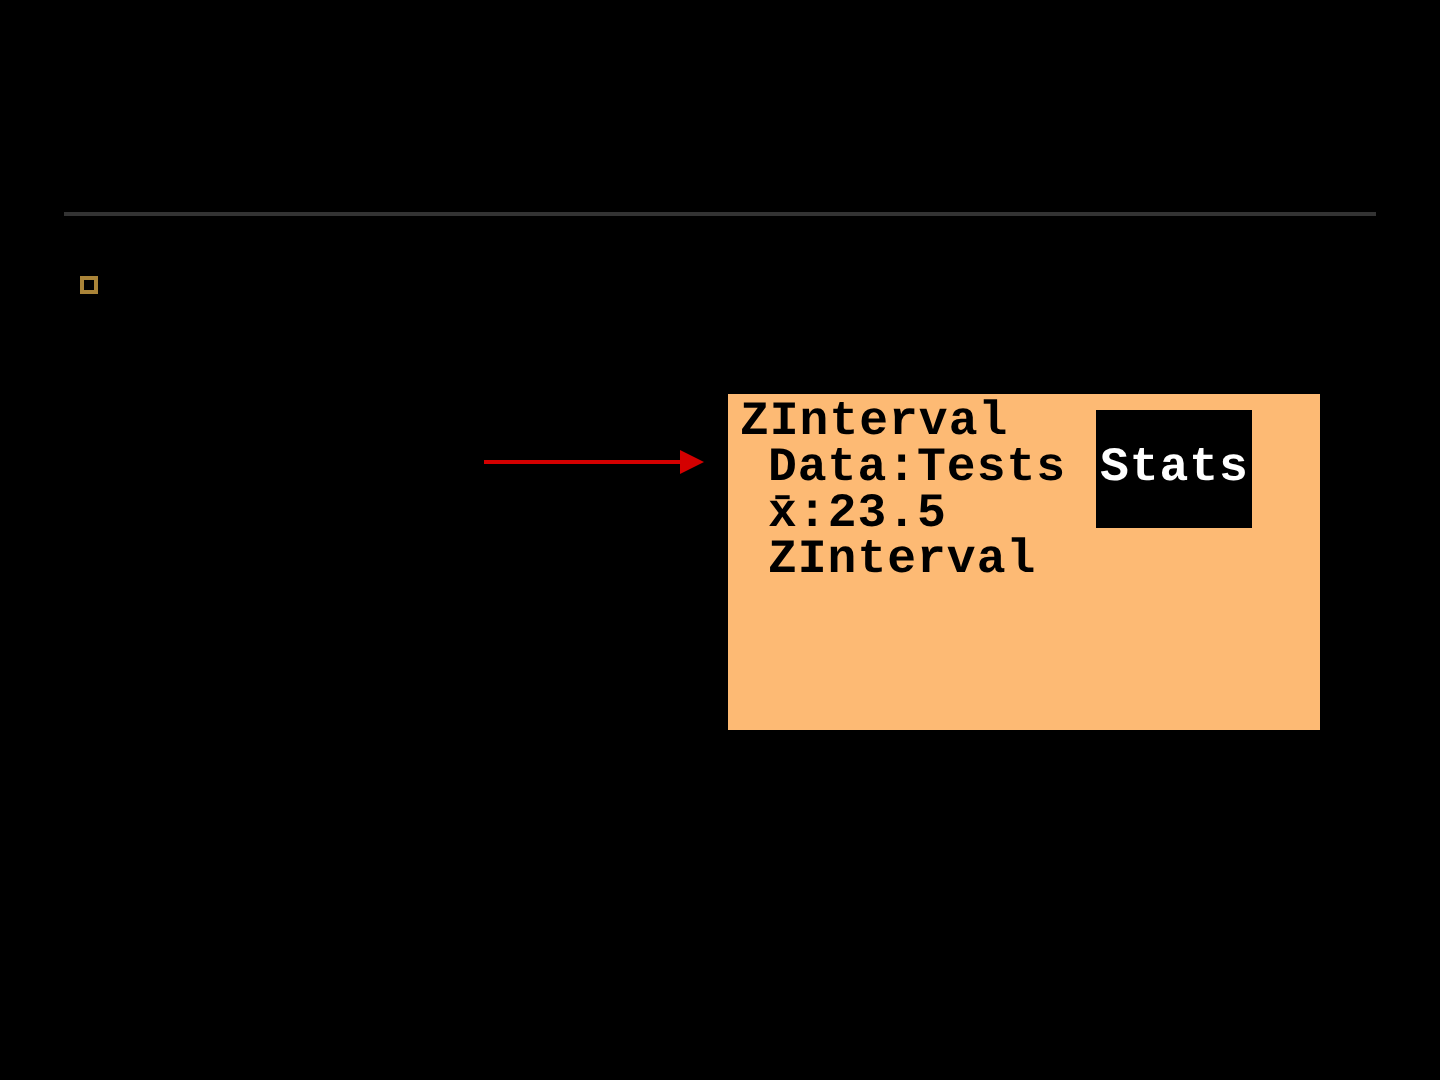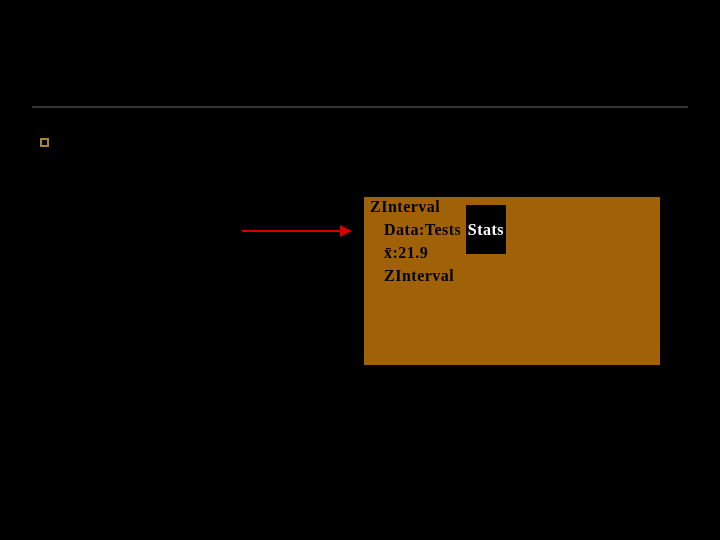--- a/index.html
+++ b/index.html
@@ -75,25 +75,25 @@
     border-left: 12px solid #d40000;
     border-top: 6px solid transparent;
     border-bottom: 6px solid transparent;
   }
   .calc {
     position: absolute;
     left: 362px;
     top: 195px;
     width: 300px;
     height: 172px;
-    background: #a16207;
+    background: #fdba74;
     border: 2px solid #000;
-    font-family: Liberation Serif, serif;
+    font-family: Liberation Mono, monospace;
     font-weight: bold;
-    font-size: 16px;
+    font-size: 24px;
     line-height: 1.05;
     letter-spacing: 0.5px;
     padding: 2px 4px 2px 6px;
     white-space: nowrap;
   }
   .calc .line { height: 23px; }
   .inv {
     background: #000;
     color: #fff;
     padding: 16px 2px;
@@ -140,15 +140,15 @@
 </div>
 
 <div class="arrow">
   <div class="arrow-line"></div>
   <div class="arrow-head"></div>
 </div>
 
 <div class="calc">
   <div class="line">ZInterval</div>
   <div class="line"><span class="indent"></span><span>Data:</span><span>Tests</span> <span class="inv">Stats</span></div>
-  <div class="line"><span class="indent"></span><span>x̄:</span><span>21.9</span></div>
+  <div class="line"><span class="indent"></span><span>x̄:</span><span>23.5</span></div>
   <div class="line"><span class="indent"></span><span>ZInterval</span></div>
 </div>
 
 </body></html>

